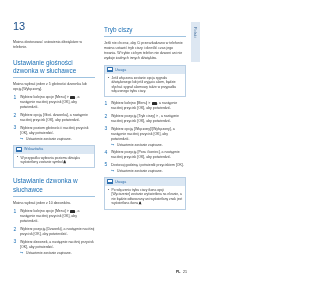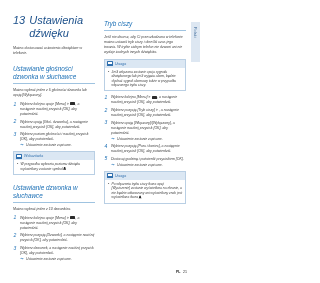--- a/index.html
+++ b/index.html
@@ -11,23 +11,22 @@
     position: relative;
     width: 200px;
     height: 283px;
     background: #ffffff;
     font-family: "Liberation Sans", sans-serif;
     overflow: hidden;
     box-sizing: border-box;
   }
   .col {
     position: absolute;
-    top: 14px;
+    top: 20px;
     width: 82px;
-    font-style: italic;
   }
   .col-left  { left: 13px; }
   .col-right { left: 104px; }
 
   
   .chapter {
     display: flex;
     gap: 4px;
     color: #1b4f8a;
     font-size: 11px;
@@ -226,21 +225,20 @@
 <div class="page">
 
   <div class="lang-tab">
     <span>Polski</span>
   </div>
 
   <div class="col col-left">
 
     <div class="chapter">
       <div class="chapter-num">13</div>
-      <div class="chapter-title">Ustawienia dźwięku</div>
     </div>
 
     <p class="para">Można dostosować ustawienia dźwiękówe w telefonie.</p>
 
     <div class="sec-head">Ustawianie głośności dzwonka w słuchawce</div>
     <p class="para">Można wybrać jeden z 5 głośności dzwonka lub opcję [Wyłączony].</p>
 
     <ol class="steps">
       <li>
         <span>Wybierz kolejno opcje [Menu] &gt; </span><span class="keyicon"></span><span>, a następnie naciśnij przycisk [OK], aby potwierdzić.</span>

